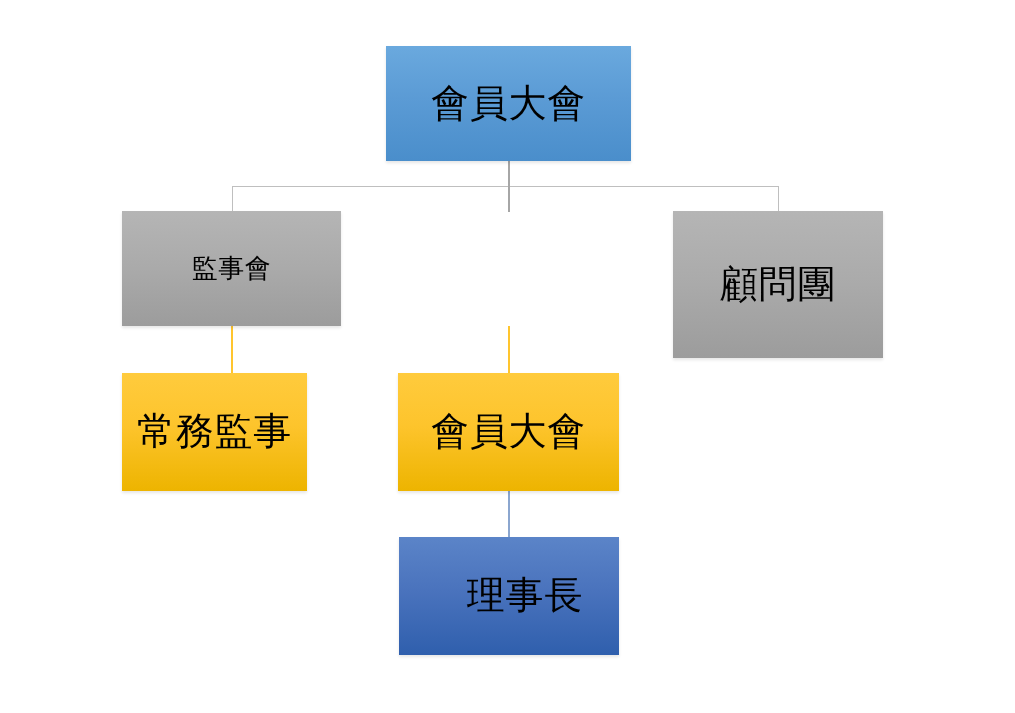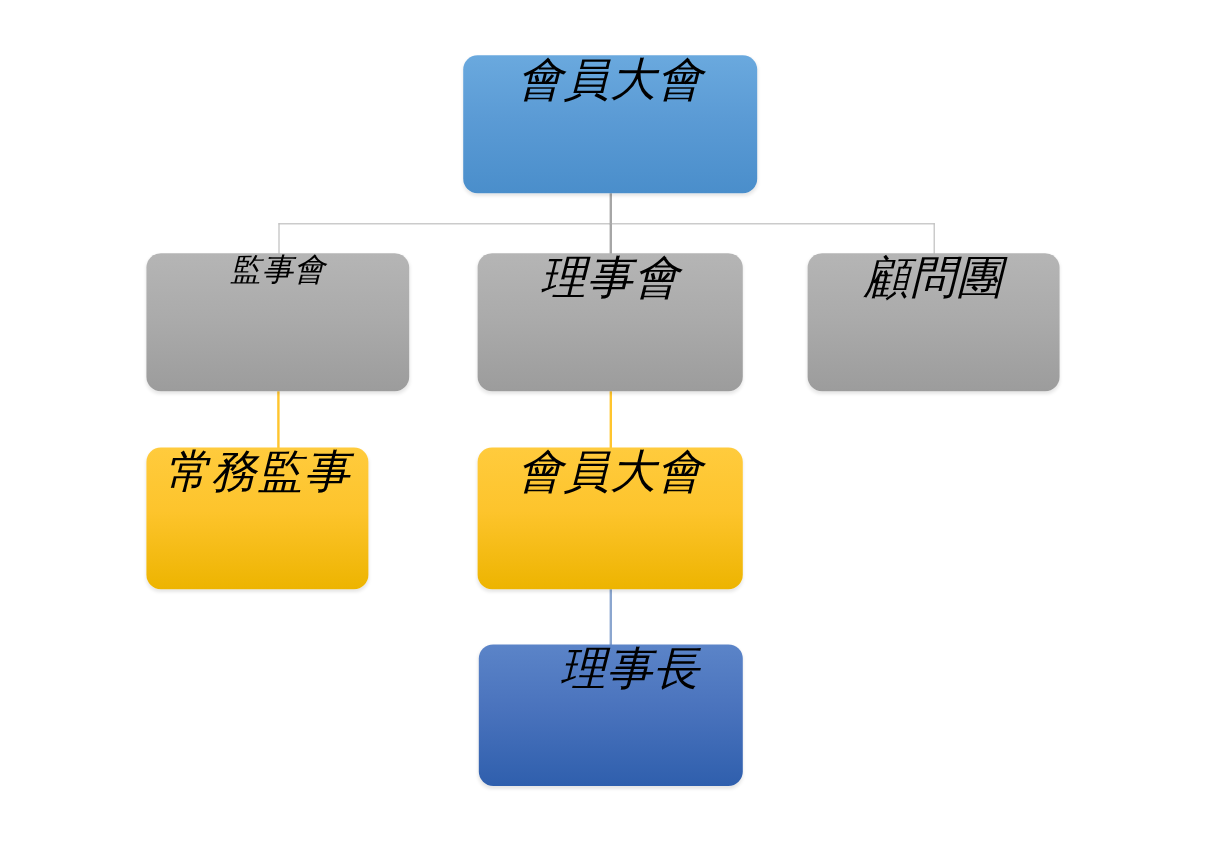--- a/index.html
+++ b/index.html
@@ -14,29 +14,29 @@
   #chart-canvas {
     position: relative;
     width: 1015px;
     height: 713px;
     background: #ffffff;
     overflow: hidden;
   }
   .node {
     position: absolute;
     box-sizing: border-box;
-    border-radius: 12px;
+    border-radius: 0;
     display: flex;
+    align-items: center;
     justify-content: center;
     text-align: center;
     color: #000000;
     line-height: 1.1;
     white-space: nowrap;
     user-select: none;
-    font-style: italic;
   }
   
   .node-assembly {
     background: linear-gradient(180deg, #6aa9de 0%, #5b9bd5 45%, #4a8ecb 100%);
     box-shadow: 0 2px 3px rgba(0,0,0,0.10);
   }
   
   .node-gray {
     background: linear-gradient(180deg, #b5b5b5 0%, #aaaaaa 50%, #9c9c9c 100%);
     box-shadow: 0 2px 3px rgba(0,0,0,0.10);
@@ -89,25 +89,22 @@
   <div class="conn conn-v-blue" style="left:508px; top:491px; width:2px; height:47px;"></div>
 
   <div class="node node-assembly" style="left:386px; top:46px; width:245px; height:115px; font-size:38px;">
     <span class="node-label">會員大會</span>
   </div>
 
   <div class="node node-gray" style="left:122px; top:211px; width:219px; height:115px; font-size:26px;">
     <span class="node-label">監事會</span>
   </div>
 
-  <div class="node node-gray" style="left:398px; top:211px; width:221px; height:115px; font-size:38px;">
-    <span class="node-label">理事會</span>
-  </div>
 
-  <div class="node node-gray" style="left:673px; top:211px; width:210px; height:115px; font-size:38px;">
+  <div class="node node-gray" style="left:673px; top:211px; width:210px; height:147px; font-size:38px;">
     <span class="node-label">顧問團</span>
   </div>
 
   <div class="node node-gold" style="left:122px; top:373px; width:185px; height:118px; font-size:38px;">
     <span class="node-label">常務監事</span>
   </div>
 
   <div class="node node-gold" style="left:398px; top:373px; width:221px; height:118px; font-size:38px;">
     <span class="node-label">會員大會</span>
   </div>

